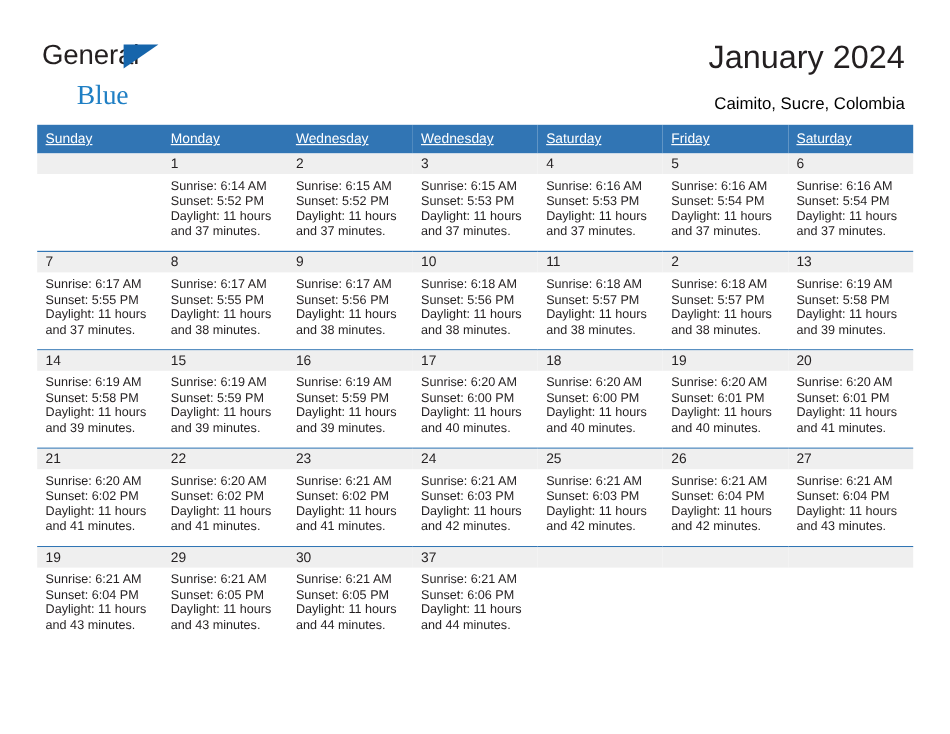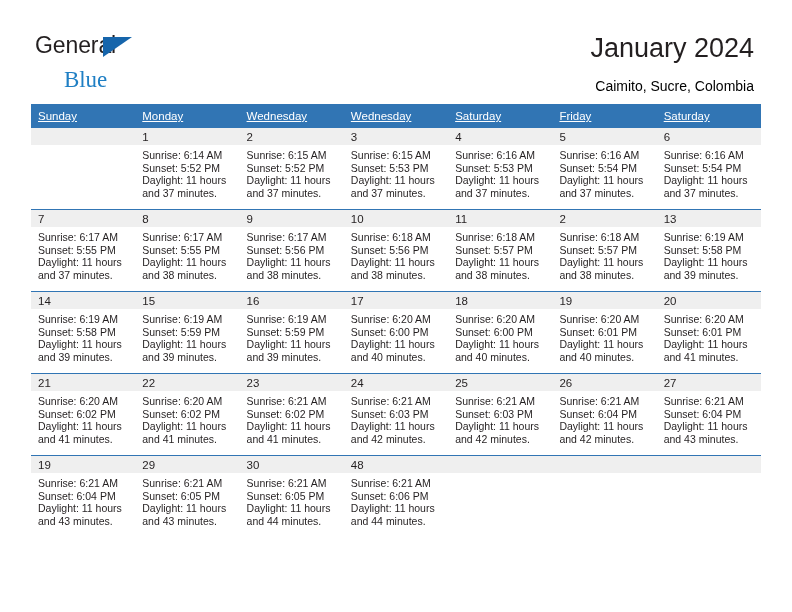--- a/index.html
+++ b/index.html
@@ -493,21 +493,21 @@
               <div class="daynum-band">30</div>
               <div class="details">
                 <div>Sunrise: 6:21 AM</div>
                 <div>Sunset: 6:05 PM</div>
                 <div class="daylight">Daylight: 11 hours and 44 minutes.</div>
               </div>
             </div>
           </td>
           <td>
             <div class="cell">
-              <div class="daynum-band">48</div>
+              <div class="daynum-band">37</div>
               <div class="details">
                 <div>Sunrise: 6:21 AM</div>
                 <div>Sunset: 6:06 PM</div>
                 <div class="daylight">Daylight: 11 hours and 44 minutes.</div>
               </div>
             </div>
           </td>
           <td>
             <div class="cell empty">
               <div class="daynum-band"></div>

